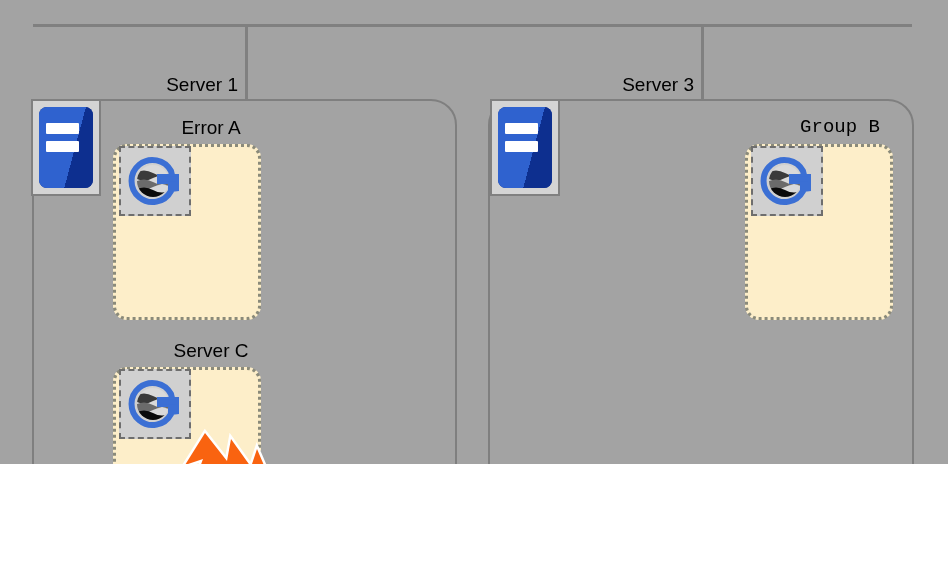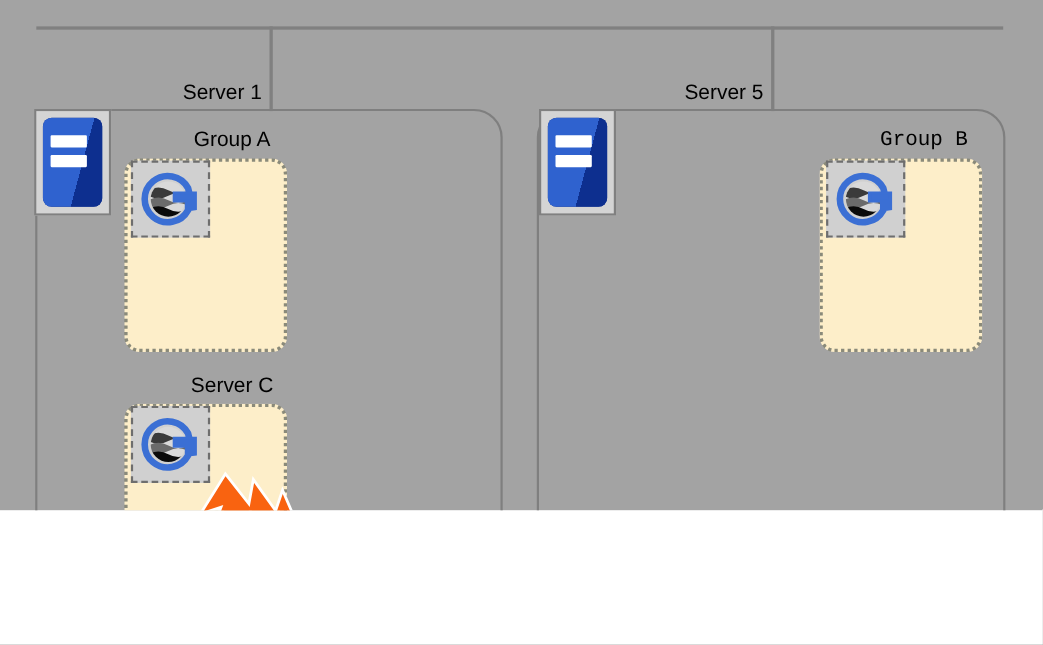--- a/index.html
+++ b/index.html
@@ -178,21 +178,21 @@
   <div class="server-label s1">Server 1</div>
   <div class="server-box s1"></div>
 
   <div class="server-icon s1">
     <div class="chassis">
       <div class="bar b1"></div>
       <div class="bar b2"></div>
     </div>
   </div>
 
-  <div class="group-label" style="left:128px; top:118px; width:166px;">Group A</div>
+  <div class="group-label" style="left:128px; top:118px; width:166px;">Error A</div>
   <div class="group-box" style="left:113px; top:144px; width:148px; height:176px;"></div>
   <div class="instance" style="left:119px; top:146px;">
     <svg width="56" height="56" viewBox="0 0 56 56">
       <defs>
         <clipPath id="globeClipA">
             <circle cx="26" cy="28" r="16"></circle>
           </clipPath>
       </defs>
       <circle cx="26" cy="28" r="16" fill="#d9d9d9"></circle>
       <g clip-path="url(#globeClipA)">
@@ -227,21 +227,21 @@
 
   <div class="error-marker" style="left:165px; top:425px;">
     <svg class="bolt" width="116" height="92" viewBox="0 0 116 92">
       <path d="M40,8 L62,36 L66,14 L86,42 L92,24 L104,52 L88,50 L98,70 L80,64 L86,86
                L62,60 L58,74 L44,48 L30,56 L38,34 L20,40 Z" fill="#f96310" stroke="#ffffff" stroke-width="5" stroke-linejoin="miter"></path>
       <path d="M40,8 L62,36 L66,14 L86,42 L92,24 L104,52 L88,50 L98,70 L80,64 L86,86
                L62,60 L58,74 L44,48 L30,56 L38,34 L20,40 Z" fill="#f96310"></path>
     </svg>
   </div>
 
-  <div class="server-label s2">Server 5</div>
+  <div class="server-label s2">Server 3</div>
   <div class="server-box s2"></div>
 
   <div class="server-icon s2">
     <div class="chassis">
       <div class="bar b1"></div>
       <div class="bar b2"></div>
     </div>
   </div>
 
   <div class="group-label" style="left:757px; top:118px; width:166px;font-family:Liberation Mono, monospace;">Group  B</div>

